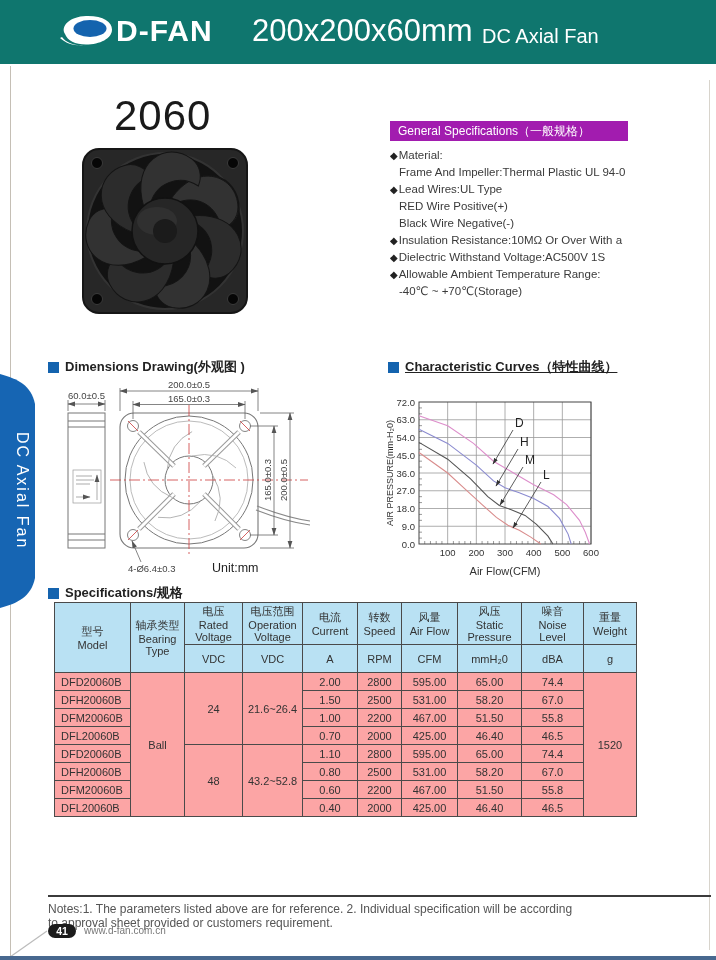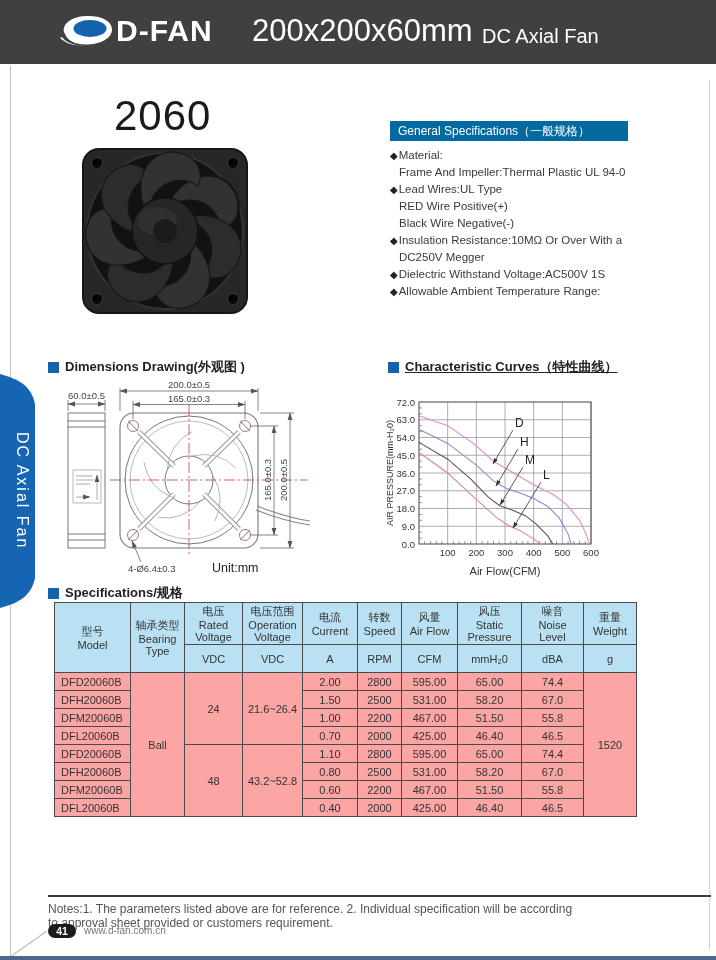--- a/index.html
+++ b/index.html
@@ -1,36 +1,36 @@
 <!DOCTYPE html>
 <html><head>
 <meta charset="utf-8">
 <style>
   html,body{margin:0;padding:0;background:#e8e8e8;}
   *{box-sizing:border-box;}
   .page{position:relative;width:716px;height:960px;background:#ffffff;overflow:hidden;
         font-family:"Liberation Sans","DejaVu Sans",sans-serif;color:#333;}
   
-  .header{position:absolute;left:0;top:0;width:716px;height:64px;background:#404040;}
+  .header{position:absolute;left:0;top:0;width:716px;height:64px;background:#0f766e;}
   .logo{position:absolute;left:58px;top:13px;display:flex;align-items:center;}
   .logo-text{color:#fff;font-size:30px;font-weight:bold;letter-spacing:1px;margin-left:2px;}
   .hdr-title{position:absolute;left:252px;top:13px;color:#fff;font-size:31px;font-weight:normal;text-align:right;}
   .hdr-subtitle{position:absolute;left:482px;top:25px;color:#fff;font-size:20px;}
   
   .frame-svg{position:absolute;left:0;top:0;width:716px;height:960px;pointer-events:none;}
   
   .side-tab{position:absolute;left:0;top:374px;width:44px;height:234px;}
   .side-tab-label{position:absolute;left:7px;top:0;width:30px;height:234px;
      writing-mode:vertical-rl;color:#fff;font-size:16px;letter-spacing:2px;
      display:flex;align-items:center;justify-content:center;}
   
   .model-series{position:absolute;left:114px;top:92px;font-size:42px;color:#1a1a1a;letter-spacing:1px;}
   .fan-photo{position:absolute;left:82px;top:148px;}
   
-  .gs-header{position:absolute;left:390px;top:121px;width:238px;height:20px;background:#0369a1;
+  .gs-header{position:absolute;left:390px;top:121px;width:238px;height:20px;background:#a21caf;
      color:#fff;font-size:12px;line-height:20px;padding-left:8px;}
   .gs-list{position:absolute;left:390px;top:147px;width:320px;font-size:11.5px;color:#3a3a3a;}
   .gs-line{line-height:17px;white-space:nowrap;}
   .gs-line .diamond{font-size:10px;margin-right:1px;color:#222;}
   .gs-line.cont{padding-left:9px;}
   
   .section-title{position:absolute;display:flex;align-items:center;font-size:13px;font-weight:bold;color:#222;}
   .blue-square{width:11px;height:11px;background:#1463ae;margin-right:6px;flex:0 0 auto;}
   
   .dim-svg{position:absolute;left:40px;top:380px;}
@@ -119,23 +119,23 @@
   </svg>
 
   <div class="gs-header">General Specifications（一般规格）</div>
   <div class="gs-list" id="gs-list">
       <div class="gs-line"><span class="diamond">◆</span><span>Material:</span></div>
       <div class="gs-line cont"><span>Frame And Impeller:Thermal Plastic UL 94-0</span></div>
       <div class="gs-line"><span class="diamond">◆</span><span>Lead Wires:UL Type</span></div>
       <div class="gs-line cont"><span>RED Wire Positive(+)</span></div>
       <div class="gs-line cont"><span>Black Wire Negative(-)</span></div>
       <div class="gs-line"><span class="diamond">◆</span><span>Insulation Resistance:10MΩ Or Over With a</span></div>
-      <div class="gs-line cont"><span>DC250V Megger</span></div>
       <div class="gs-line"><span class="diamond">◆</span><span>Dielectric Withstand Voltage:AC500V 1S</span></div>
       <div class="gs-line"><span class="diamond">◆</span><span>Allowable Ambient Temperature Range:</span></div>
+      <div class="gs-line cont"><span>-40℃ ~ +70℃(Storage)</span></div>
     </div>
 
   <div class="section-title" style="left:48px;top:358px;">
     <span class="blue-square"></span>
     <span>Dimensions Drawing(外观图 )</span>
   </div>
   <div class="section-title" style="left:388px;top:358px;text-decoration:underline;">
     <span class="blue-square"></span>
     <span>Characteristic Curves（特性曲线）</span>
   </div>

